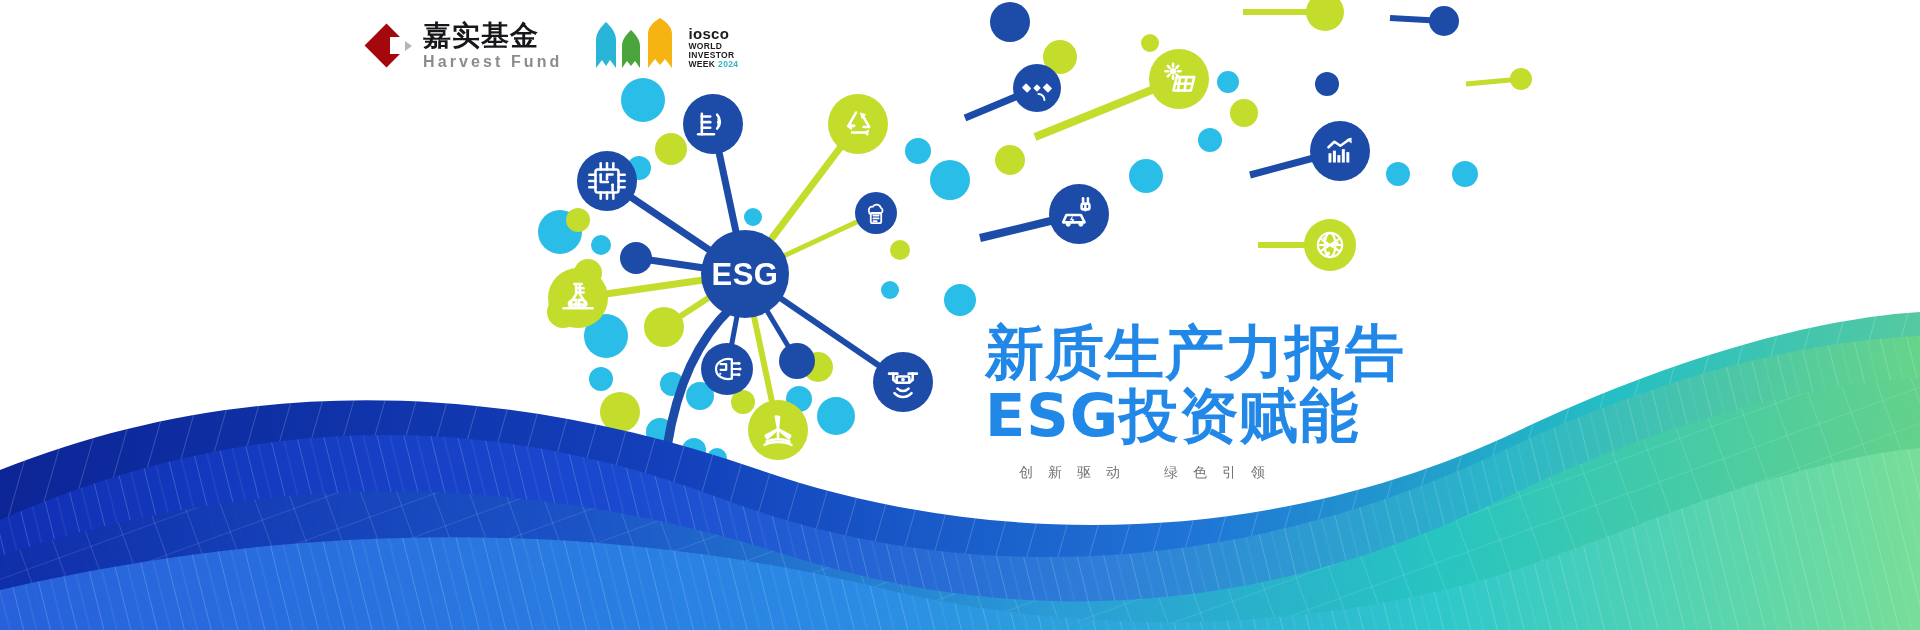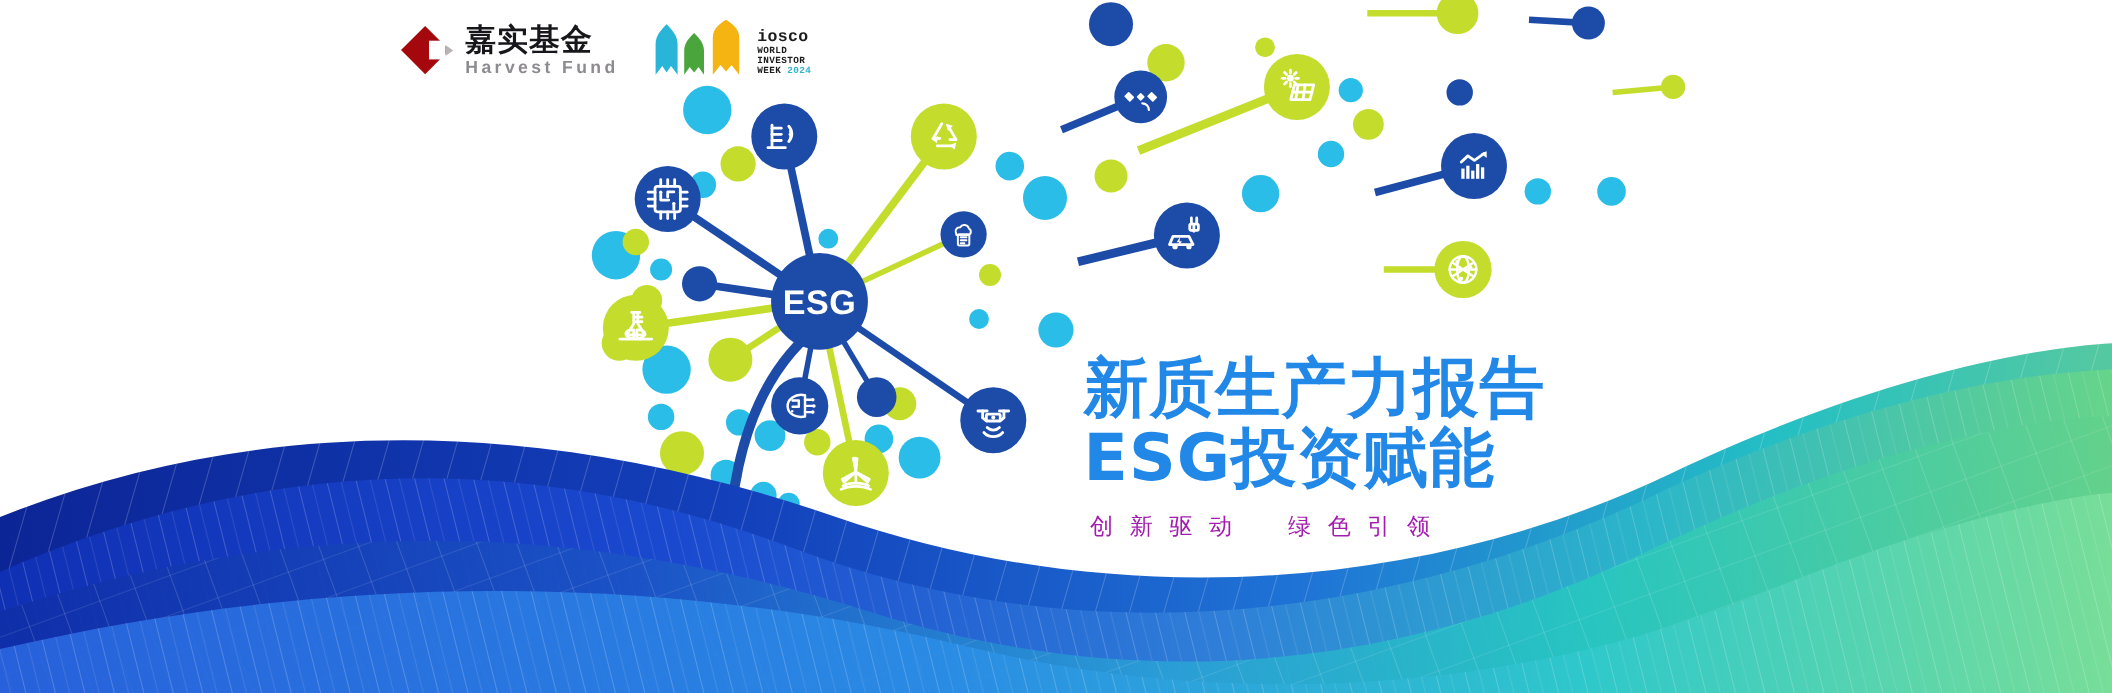--- a/index.html
+++ b/index.html
@@ -16,34 +16,34 @@
     background:#a5080c; transform:rotate(45deg); margin:6px 0 0 1px; }
   .hf-notch { position:absolute; left:20px; top:13px; width:15px; height:17px; background:#ffffff; }
   .hf-tri { position:absolute; left:35px; top:17px; width:0; height:0;
     border-top:5px solid transparent; border-bottom:5px solid transparent;
     border-left:7px solid #b9b3b3; }
   .hf-text { display:flex; flex-direction:column; line-height:1; }
   .hf-cn { font-size:28px; font-weight:bold; color:#17161a; letter-spacing:1px;
     font-family:"DejaVu Sans","Liberation Sans",sans-serif; }
   .hf-en { font-size:16px; font-weight:bold; color:#8d8b8f; letter-spacing:3.1px; margin-top:4px; }
 
-  .iosco-logo { display:flex; align-items:flex-end; gap:6px;font-family:Liberation Mono, monospace; }
+  .iosco-logo { display:flex; align-items:flex-end; gap:6px; }
   .iosco-text { display:flex; flex-direction:column; line-height:1.05; padding-bottom:1px; }
   .iosco-brand { font-size:15px; font-weight:bold; color:#1c1c1c; letter-spacing:.3px; }
   .iosco-sub { font-size:8.5px; font-weight:bold; color:#1c1c1c; letter-spacing:.35px; }
   .iosco-yr { color:#2fb7c8; }
 
   
   .title-block { position:absolute; left:985px; top:322px; }
   .title-line { font-size:59px; font-weight:bold; color:#2288e8; line-height:1.06;
     letter-spacing:1px; white-space:nowrap;
     font-family:"DejaVu Sans","Liberation Sans",sans-serif; }
-  .subtitle { margin-top:17px; font-size:21px; color:#a21caf; letter-spacing:15px;
+  .subtitle { margin-top:17px; font-size:14px; color:#737373; letter-spacing:15px;
     white-space:nowrap; font-family:"DejaVu Sans","Liberation Sans",sans-serif;
-    padding-left:6px; }
+    padding-left:6px;margin-left:28px; }
 
   
   #art { position:absolute; left:0; top:0; width:1920px; height:630px; }
   .esg-label { font-family:"Liberation Sans","DejaVu Sans",sans-serif;
     font-size:31px; font-weight:bold; fill:#ffffff; letter-spacing:.5px; }
 </style>
 </head>
 <body>
 
 <div id="banner">

